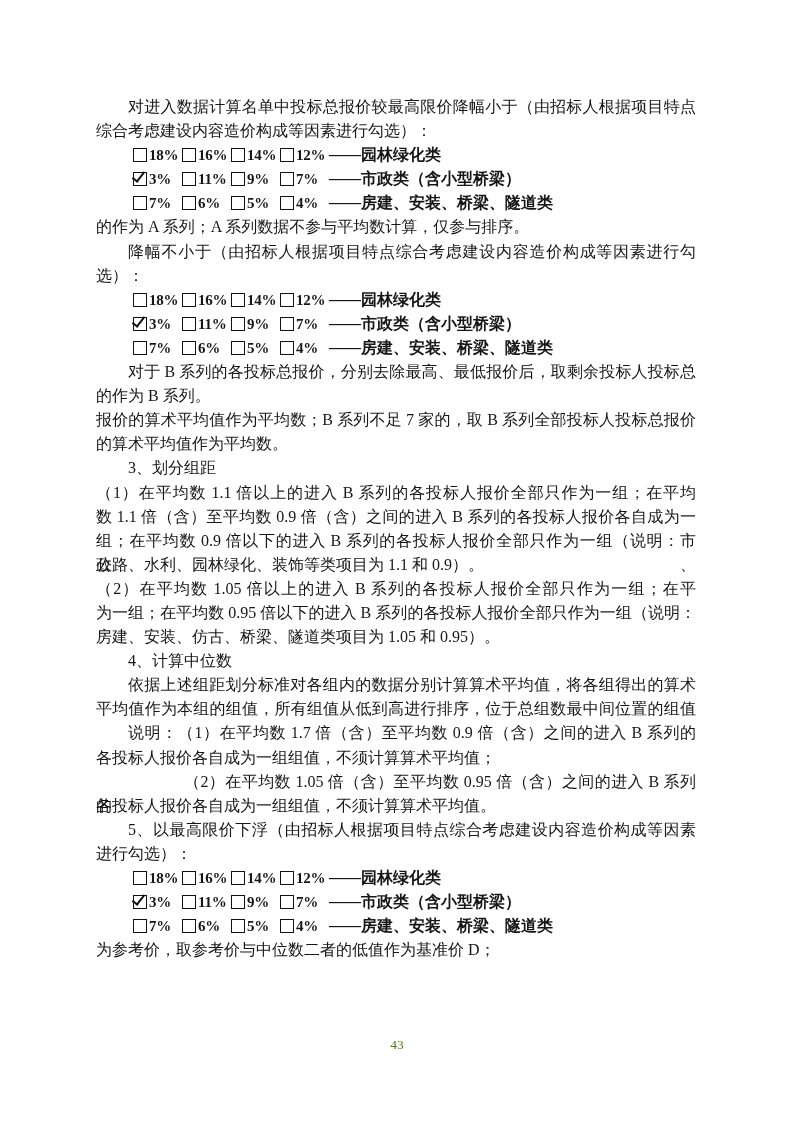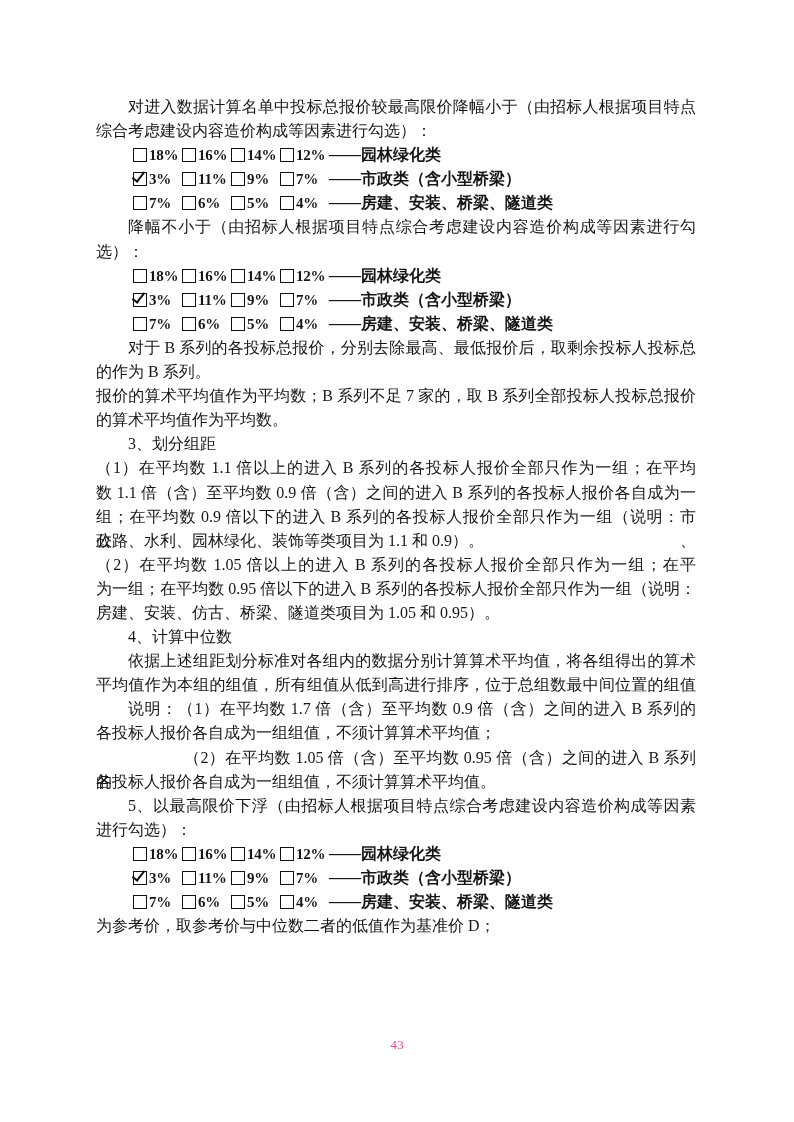--- a/index.html
+++ b/index.html
@@ -67,34 +67,35 @@
   .cbsuffix {
     font-size: 16px;
     white-space: pre;
   }
   .pagenum {
     position: absolute;
     left: 0; top: 1037px;
     width: 794px;
     text-align: center;
     font-size: 13.5px;
-    color: #ec4899;
+    color: #4d7c0f;
   }
 </style>
 </head>
 <body>
 
 <div class="doc">
   <div class="ln ind2 fill">对进入数据计算名单中投标总报价较最高限价降幅小于（由招标人根据项目特点</div>
   <div class="ln">综合考虑建设内容造价构成等因素进行勾选）：</div>
 
   <div class="ln cbrow"><span class="cbitem"><span class="cb"></span><span class="cblabel">18%</span></span><span class="cbitem"><span class="cb"></span><span class="cblabel">16%</span></span><span class="cbitem"><span class="cb"></span><span class="cblabel">14%</span></span><span class="cbitem"><span class="cb"></span><span class="cblabel">12%</span></span><span class="cbsuffix">——园林绿化类</span></div>
   <div class="ln cbrow"><span class="cbitem"><span class="cb checked"></span><span class="cblabel">3%</span></span><span class="cbitem"><span class="cb"></span><span class="cblabel">11%</span></span><span class="cbitem"><span class="cb"></span><span class="cblabel">9%</span></span><span class="cbitem"><span class="cb"></span><span class="cblabel">7%</span></span><span class="cbsuffix">——市政类（含小型桥梁）</span></div>
   <div class="ln cbrow"><span class="cbitem"><span class="cb"></span><span class="cblabel">7%</span></span><span class="cbitem"><span class="cb"></span><span class="cblabel">6%</span></span><span class="cbitem"><span class="cb"></span><span class="cblabel">5%</span></span><span class="cbitem"><span class="cb"></span><span class="cblabel">4%</span></span><span class="cbsuffix">——房建、安装、桥梁、隧道类</span></div>
 
+  <div class="ln">的作为 A 系列；A 系列数据不参与平均数计算，仅参与排序。</div>
   <div class="ln ind2 fill">降幅不小于（由招标人根据项目特点综合考虑建设内容造价构成等因素进行勾</div>
   <div class="ln">选）：</div>
 
   <div class="ln cbrow"><span class="cbitem"><span class="cb"></span><span class="cblabel">18%</span></span><span class="cbitem"><span class="cb"></span><span class="cblabel">16%</span></span><span class="cbitem"><span class="cb"></span><span class="cblabel">14%</span></span><span class="cbitem"><span class="cb"></span><span class="cblabel">12%</span></span><span class="cbsuffix">——园林绿化类</span></div>
   <div class="ln cbrow"><span class="cbitem"><span class="cb checked"></span><span class="cblabel">3%</span></span><span class="cbitem"><span class="cb"></span><span class="cblabel">11%</span></span><span class="cbitem"><span class="cb"></span><span class="cblabel">9%</span></span><span class="cbitem"><span class="cb"></span><span class="cblabel">7%</span></span><span class="cbsuffix">——市政类（含小型桥梁）</span></div>
   <div class="ln cbrow"><span class="cbitem"><span class="cb"></span><span class="cblabel">7%</span></span><span class="cbitem"><span class="cb"></span><span class="cblabel">6%</span></span><span class="cbitem"><span class="cb"></span><span class="cblabel">5%</span></span><span class="cbitem"><span class="cb"></span><span class="cblabel">4%</span></span><span class="cbsuffix">——房建、安装、桥梁、隧道类</span></div>
 
   <div class="ln ind2 fill">对于 B 系列的各投标总报价，分别去除最高、最低报价后，取剩余投标人投标总</div>
   <div class="ln">的作为 B 系列。</div>
   <div class="ln fill">报价的算术平均值作为平均数；B 系列不足 7 家的，取 B 系列全部投标人投标总报价</div>

